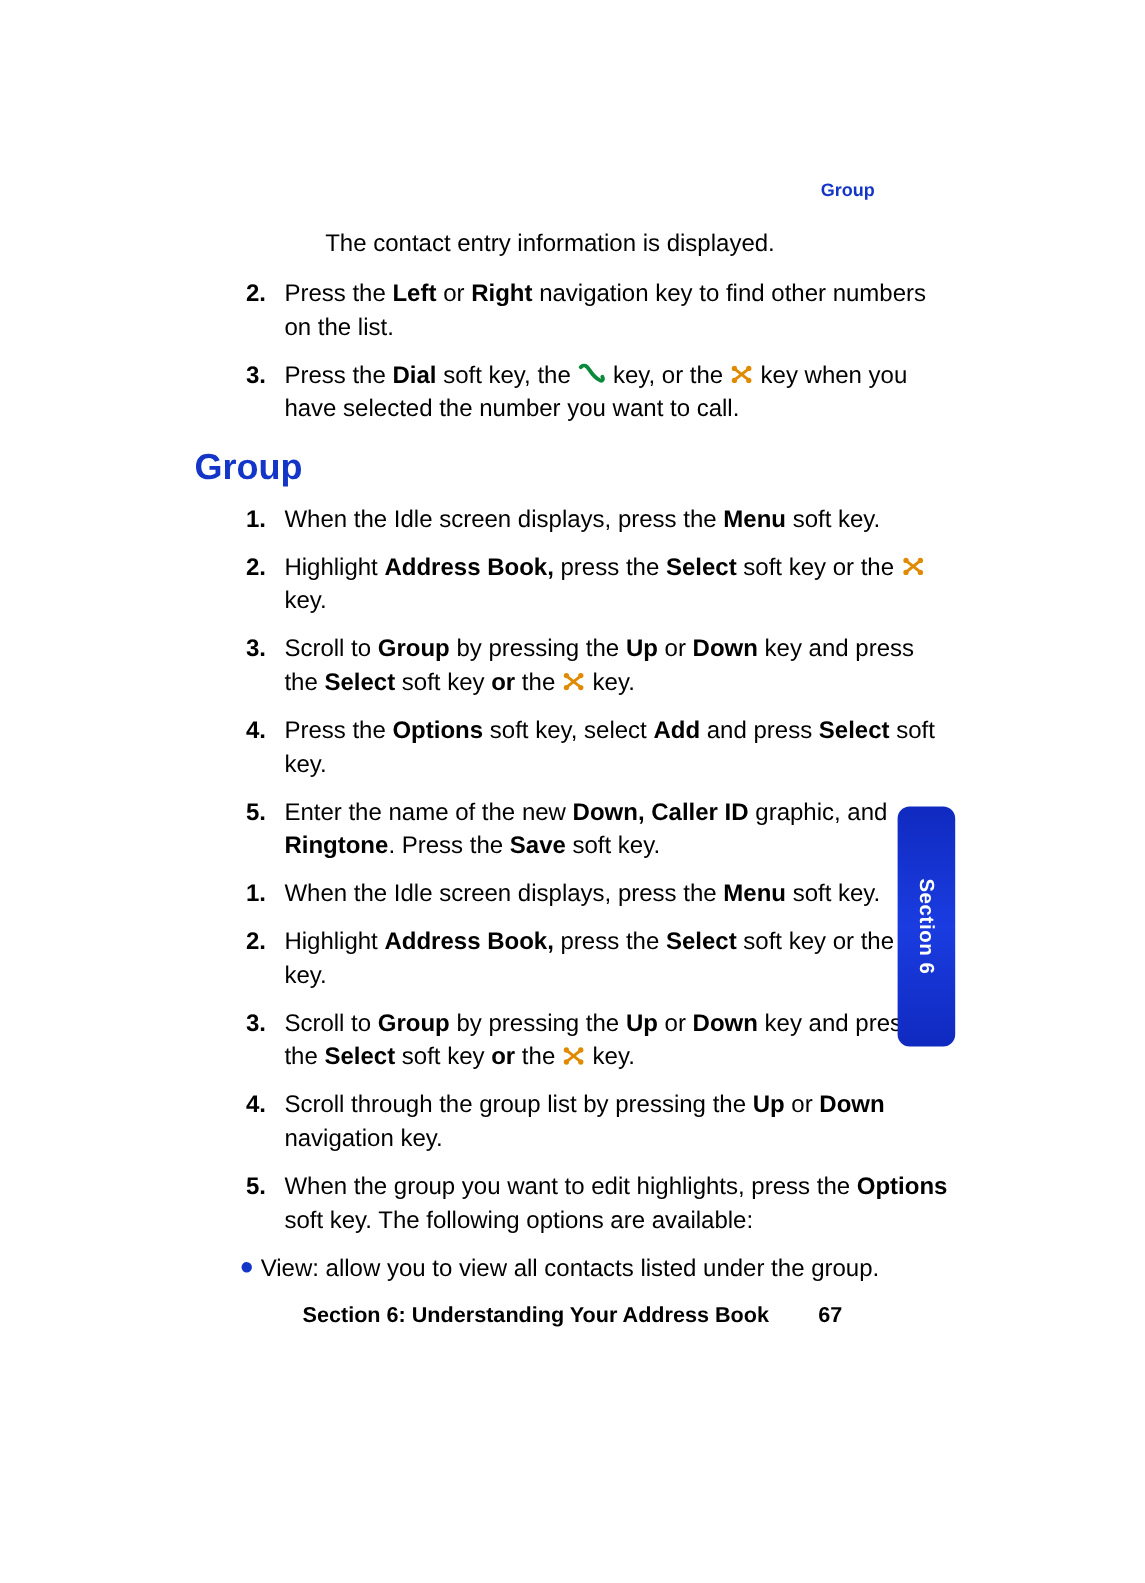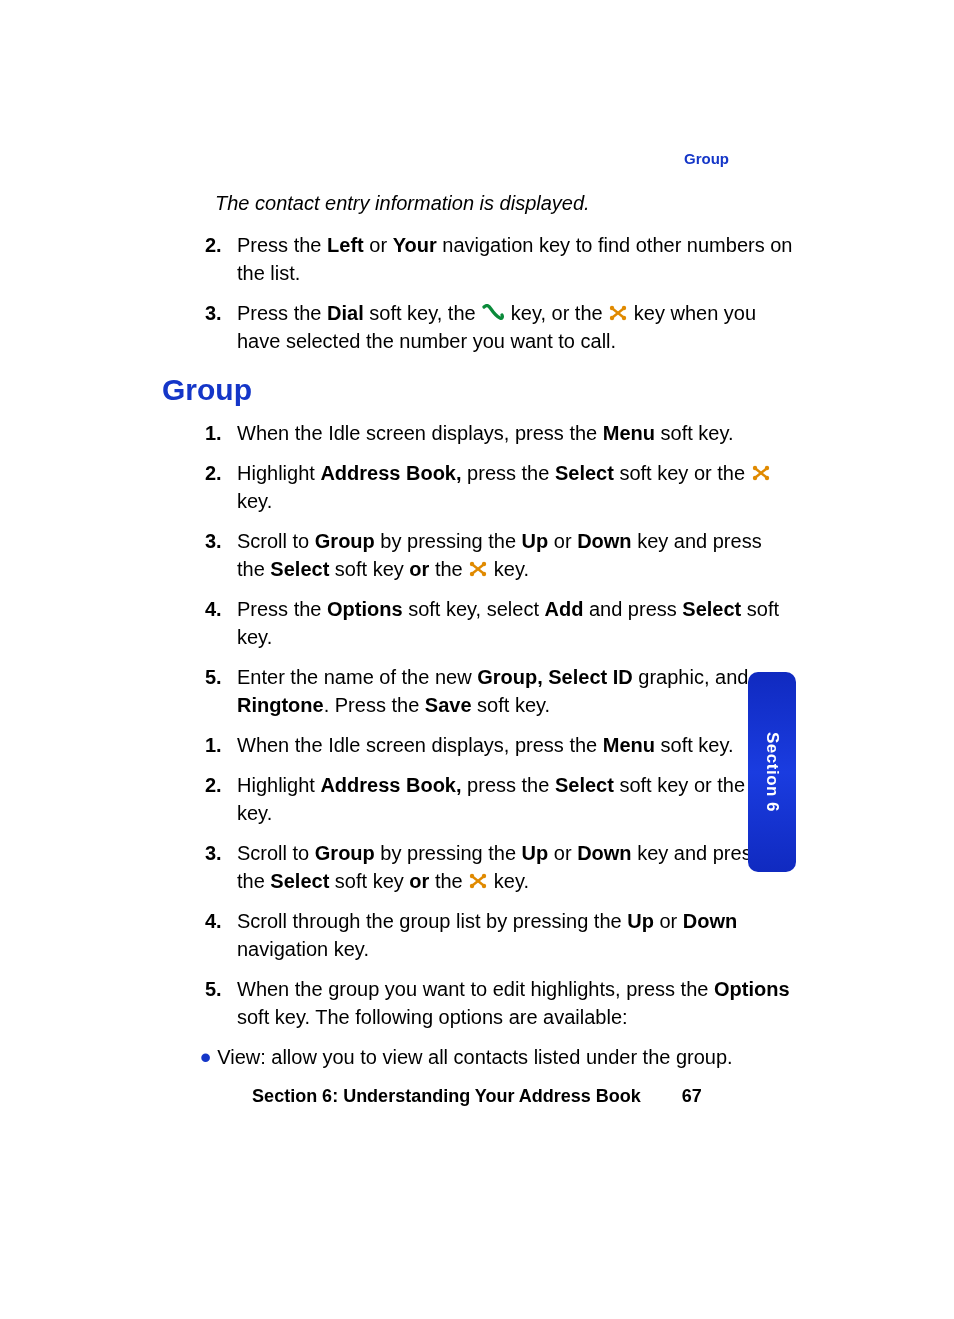--- a/index.html
+++ b/index.html
@@ -16,24 +16,23 @@
     position: absolute;
     top: 150px;
     right: 225px;
     color: #1436c8;
     font-weight: 700;
     font-size: 15px;
   }
   .content { padding-top: 40px; }
   .intro-text {
     font-size: 20px;
-    margin-left: 55px;
+    margin-left: 111px;
     margin-bottom: 14px;
     line-height: 1.35;
-    font-style: italic;
   }
   ol.numbered {
     list-style: none;
     margin-left: 45px;
     margin-bottom: 10px;
   }
   ol.numbered > li {
     font-size: 20px;
     line-height: 1.4;
     margin-bottom: 12px;
@@ -118,21 +117,21 @@
 </head>
 <body>
 
 <div class="header-label">Group</div>
 
 <div class="content">
 
   <p class="intro-text">The contact entry information is displayed.</p>
 
   <ol class="numbered" id="top-steps">
-      <li><span class="num">2.</span>Press the <span class="bold">Left</span> or <span class="bold">Your</span> navigation key to find other numbers on the list.</li>
+      <li><span class="num">2.</span>Press the <span class="bold">Left</span> or <span class="bold">Right</span> navigation key to find other numbers on the list.</li>
       <li><span class="num">3.</span>Press the <span class="bold">Dial</span> soft key, the <svg class="icon-phone" width="24" height="18" viewBox="0 0 24 18">
           <path d="M3 3 C 6 0, 8 2, 10 5 C 12 8, 15 12, 19 14 C 21 15, 22 13, 21 11" fill="none" stroke="#0a8a3a" stroke-width="3.2" stroke-linecap="round"></path>
         </svg> key, or the <svg class="icon-x" width="20" height="18" viewBox="0 0 20 18">
           <circle cx="4" cy="4" r="2.2" fill="#e08a00"></circle>
           <circle cx="16" cy="4" r="2.2" fill="#e08a00"></circle>
           <circle cx="4" cy="14" r="2.2" fill="#e08a00"></circle>
           <circle cx="16" cy="14" r="2.2" fill="#e08a00"></circle>
           <line x1="5" y1="5" x2="15" y2="13" stroke="#e08a00" stroke-width="2.4"></line>
           <line x1="15" y1="5" x2="5" y2="13" stroke="#e08a00" stroke-width="2.4"></line>
         </svg> key when you have selected the number you want to call.</li>
@@ -152,21 +151,21 @@
         </svg> key.</li>
       <li><span class="num">3.</span>Scroll to <span class="bold">Group</span> by pressing the <span class="bold">Up</span> or <span class="bold">Down</span> key and press the <span class="bold">Select</span> soft key <span class="bold">or</span> the <svg class="icon-x" width="20" height="18" viewBox="0 0 20 18">
           <circle cx="4" cy="4" r="2.2" fill="#e08a00"></circle>
           <circle cx="16" cy="4" r="2.2" fill="#e08a00"></circle>
           <circle cx="4" cy="14" r="2.2" fill="#e08a00"></circle>
           <circle cx="16" cy="14" r="2.2" fill="#e08a00"></circle>
           <line x1="5" y1="5" x2="15" y2="13" stroke="#e08a00" stroke-width="2.4"></line>
           <line x1="15" y1="5" x2="5" y2="13" stroke="#e08a00" stroke-width="2.4"></line>
         </svg> key.</li>
       <li><span class="num">4.</span>Press the <span class="bold">Options</span> soft key, select <span class="bold">Add</span> and press <span class="bold">Select</span> soft key.</li>
-      <li><span class="num">5.</span>Enter the name of the new <span class="bold">Group, Select ID</span> graphic, and <span class="bold">Ringtone</span>. Press the <span class="bold">Save</span> soft key.</li>
+      <li><span class="num">5.</span>Enter the name of the new <span class="bold">Down, Caller ID</span> graphic, and <span class="bold">Ringtone</span>. Press the <span class="bold">Save</span> soft key.</li>
     </ol>
 
   <ol class="numbered" id="editing-steps">
       <li><span class="num">1.</span>When the Idle screen displays, press the <span class="bold">Menu</span> soft key.</li>
       <li><span class="num">2.</span>Highlight <span class="bold">Address Book,</span> press the <span class="bold">Select</span> soft key or the <svg class="icon-x" width="20" height="18" viewBox="0 0 20 18">
           <circle cx="4" cy="4" r="2.2" fill="#e08a00"></circle>
           <circle cx="16" cy="4" r="2.2" fill="#e08a00"></circle>
           <circle cx="4" cy="14" r="2.2" fill="#e08a00"></circle>
           <circle cx="16" cy="14" r="2.2" fill="#e08a00"></circle>
           <line x1="5" y1="5" x2="15" y2="13" stroke="#e08a00" stroke-width="2.4"></line>

